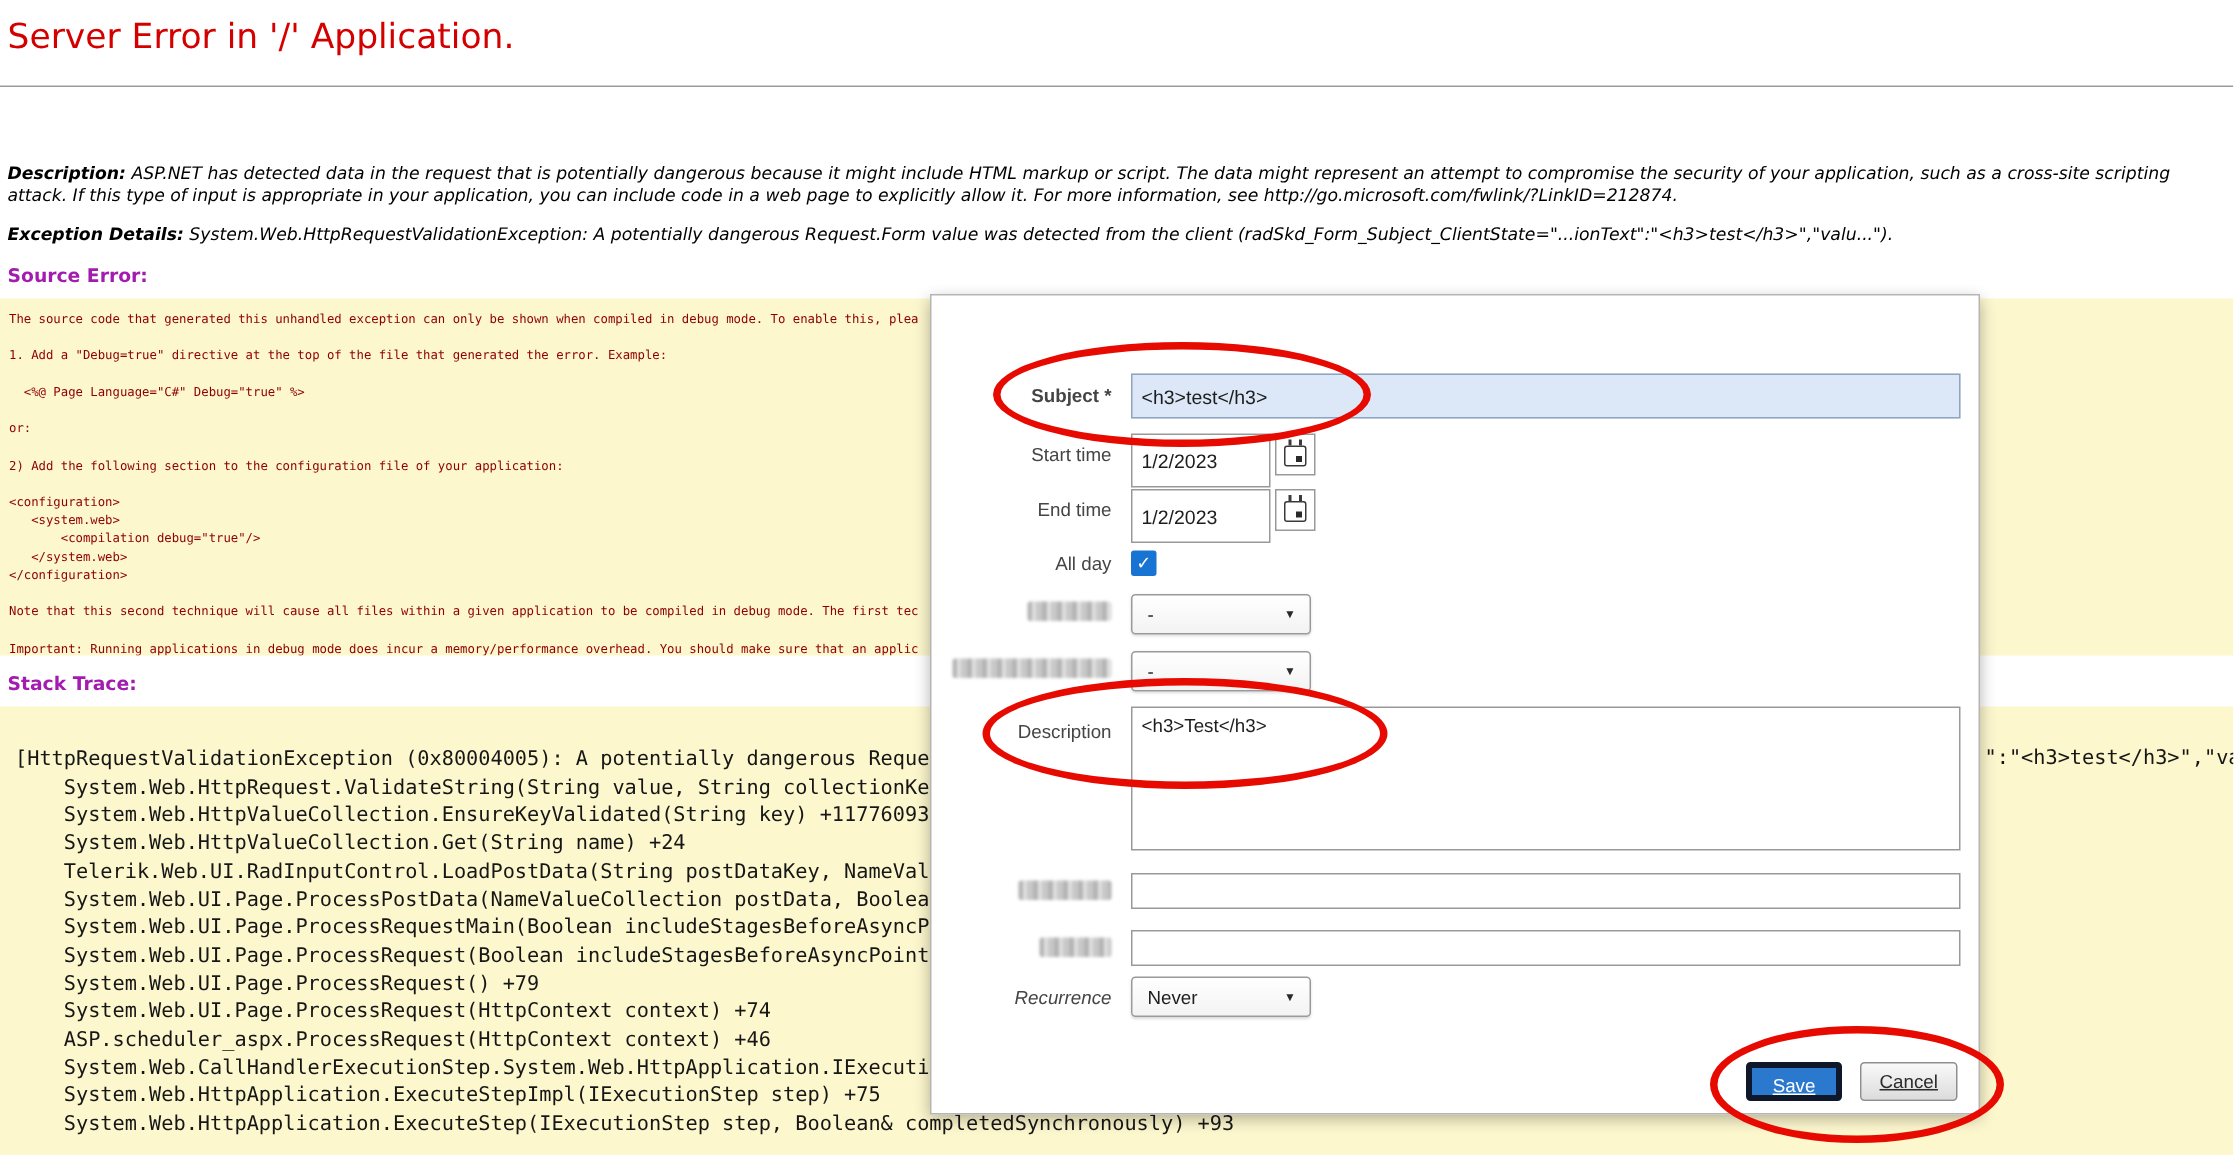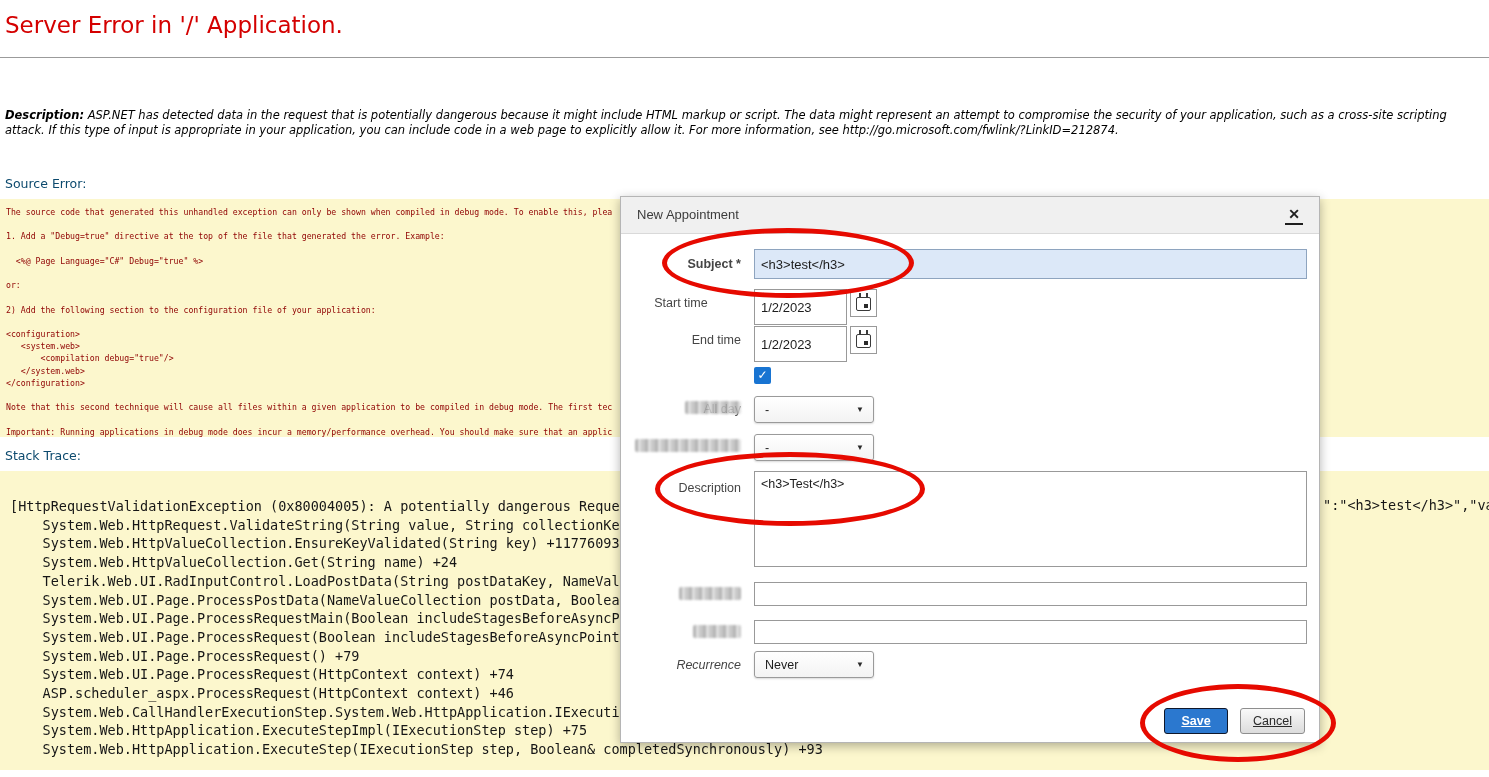--- a/index.html
+++ b/index.html
@@ -18,21 +18,21 @@
     border-top:1px solid #9b9b9b;
   }
   .page-subtitle {
     position:absolute; left:5px; top:68px; width:1480px;
     font-size:20px; font-style:italic; font-weight:normal; color:#7c0202;
   }
   .para { position:absolute; left:5px; width:1478px; font-size:11.5px; color:#000; line-height:15px;font-style:italic; }
   .para b { font-weight:bold; }
   .desc-para { top:108px; }
   .exc-para  { top:149px; }
-  .section-label { position:absolute; left:5px; font-size:12.5px; font-weight:normal; color:#0c4a6e; }
+  .section-label { position:absolute; left:5px; font-size:12.5px; font-weight:bold; color:#a21caf; }
   .src-label   { top:176px; }
   .stack-label { top:448px;text-align:right; }
   .yellow-box { position:absolute; left:0; width:1489px; background:#fcf7cd; overflow:hidden; }
   .src-box   { top:199px; height:238px; }
   .stack-box { top:471px; height:299px; }
   .src-pre {
     padding:7px 0 0 6px; font-family:"DejaVu Sans Mono", monospace;
     font-size:8.2px; line-height:12.2px; color:#8f0000; white-space:pre;
   }
   .stack-pre {
@@ -112,21 +112,21 @@
     border:1px solid #999; background:#fff; font-size:12.5px; color:#1d1d1d;
     padding:5px 6px; overflow:hidden;
   }
   .wide-input { left:133px; width:553px; height:24px; }
   .btn {
     position:absolute; height:26px; border-radius:3px; font-size:12.5px;
     text-align:center; line-height:24px; cursor:pointer;
   }
   .btn-save {
     left:543px; top:511px; width:64px;
-    background:#2b78cf; border:1px solid #0f172a; color:#fff; text-decoration:underline;font-weight:bold;
+    background:#2b78cf; border:4px solid #0f172a; color:#fff; text-decoration:underline;
   }
   .btn-cancel {
     left:619px; top:511px; width:65px;
     background:linear-gradient(#f9f9f9,#dcdcdc); border:1px solid #8e8e8e;
     color:#2b2b2b; text-decoration:underline;
   }
   
   .ellipse {
     position:absolute; border:5px solid #e60a00; border-radius:50%;
     z-index:50; pointer-events:none;
@@ -138,20 +138,21 @@
 </head>
 <body>
 
 <div id="screen">
 
   <h1 class="page-title">Server Error in '/' Application.</h1>
   <div class="rule"></div>
 
   <div class="para desc-para"><b>Description:</b><span> ASP.NET has detected data in the request that is potentially dangerous because it might include HTML markup or script. The data might represent an attempt to compromise the security of your application, such as a cross-site scripting attack. If this type of input is appropriate in your application, you can include code in a web page to explicitly allow it. For more information, see http://go.microsoft.com/fwlink/?LinkID=212874.</span></div>
 
+  <div class="para exc-para"><b>Exception Details:</b><span> System.Web.HttpRequestValidationException: A potentially dangerous Request.Form value was detected from the client (radSkd_Form_Subject_ClientState="...ionText":"&lt;h3&gt;test&lt;/h3&gt;","valu...").</span></div>
 
   <div class="section-label src-label">Source Error:</div>
 
   <div class="yellow-box src-box">
     <pre class="src-pre">The source code that generated this unhandled exception can only be shown when compiled in debug mode. To enable this, plea
 
 1. Add a "Debug=true" directive at the top of the file that generated the error. Example:
 
   &lt;%@ Page Language="C#" Debug="true" %&gt;
 
@@ -185,41 +186,37 @@
     System.Web.UI.Page.ProcessRequest(HttpContext context) +74
     ASP.scheduler_aspx.ProcessRequest(HttpContext context) +46
     System.Web.CallHandlerExecutionStep.System.Web.HttpApplication.IExecutio
     System.Web.HttpApplication.ExecuteStepImpl(IExecutionStep step) +75
     System.Web.HttpApplication.ExecuteStep(IExecutionStep step, Boolean&amp; completedSynchronously) +93</pre>
   </div>
 
   <div class="stack-fragment">":"&lt;h3&gt;test&lt;/h3&gt;","va</div>
 
   <div class="modal">
-    <div class="modal-header">
-      <span class="modal-title">New Appointment</span>
-      <span class="modal-close">✕</span>
-    </div>
 
     <div class="f-label" style="top:60px;font-weight:bold;">Subject *</div>
     <input class="text-input subject-input" type="text" value="&lt;h3&gt;test&lt;/h3&gt;" style="">
 
-    <div class="f-label" style="top:99px;text-align:center;">Start time</div>
+    <div class="f-label" style="top:99px;">Start time</div>
     <input class="text-input date-input" style="top: 92px;" type="text" value="1/2/2023">
     <div class="cal-btn" style="top:92px;">
       <span class="cal-glyph"></span>
     </div>
 
     <div class="f-label" style="top:136px;">End time</div>
     <input class="text-input date-input" style="top: 129px;" type="text" value="1/2/2023">
     <div class="cal-btn" style="top:129px;">
       <span class="cal-glyph"></span>
     </div>
 
-    <div class="f-label" style="top:172px;margin-top:33px;">All day</div>
+    <div class="f-label" style="top:172px;">All day</div>
     <div class="checkbox"><span>✓</span></div>
 
     <div class="redacted" style="left:64px; top:204px; width:56px;"></div>
     <div class="dd" style="top:199px;">
       <span class="dd-value">-</span>
       <span class="dd-arrow">▼</span>
     </div>
 
     <div class="redacted" style="left:14px; top:242px; width:106px;"></div>
     <div class="dd" style="top:237px;">

